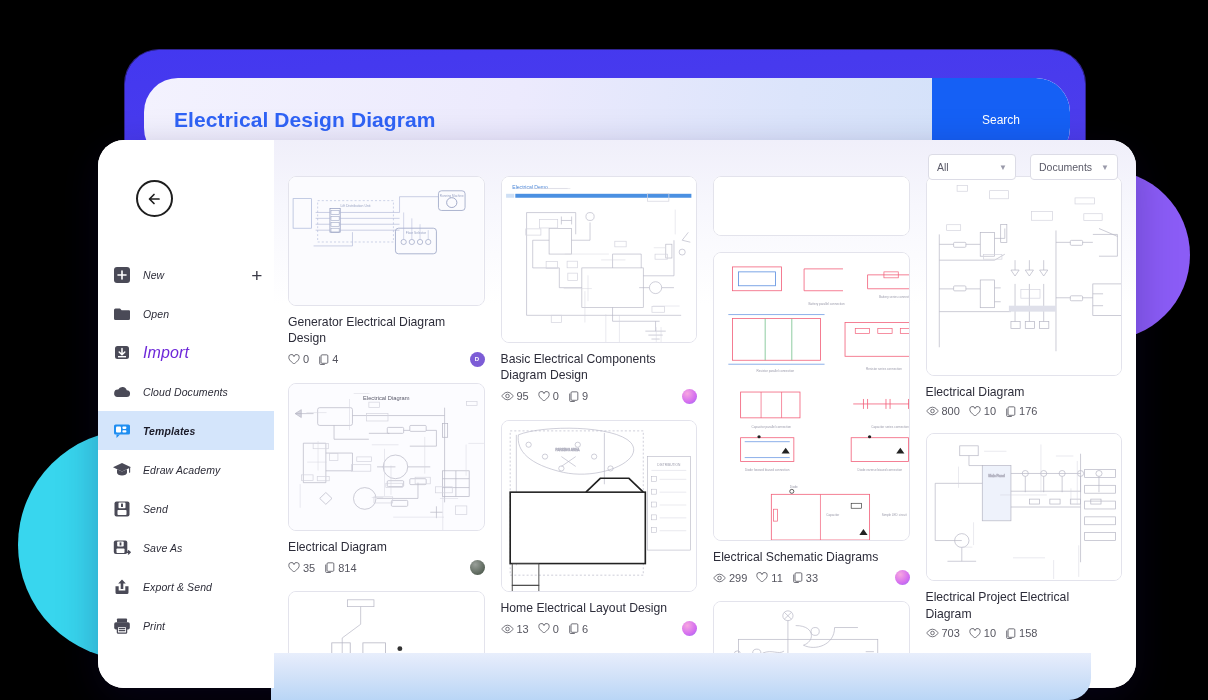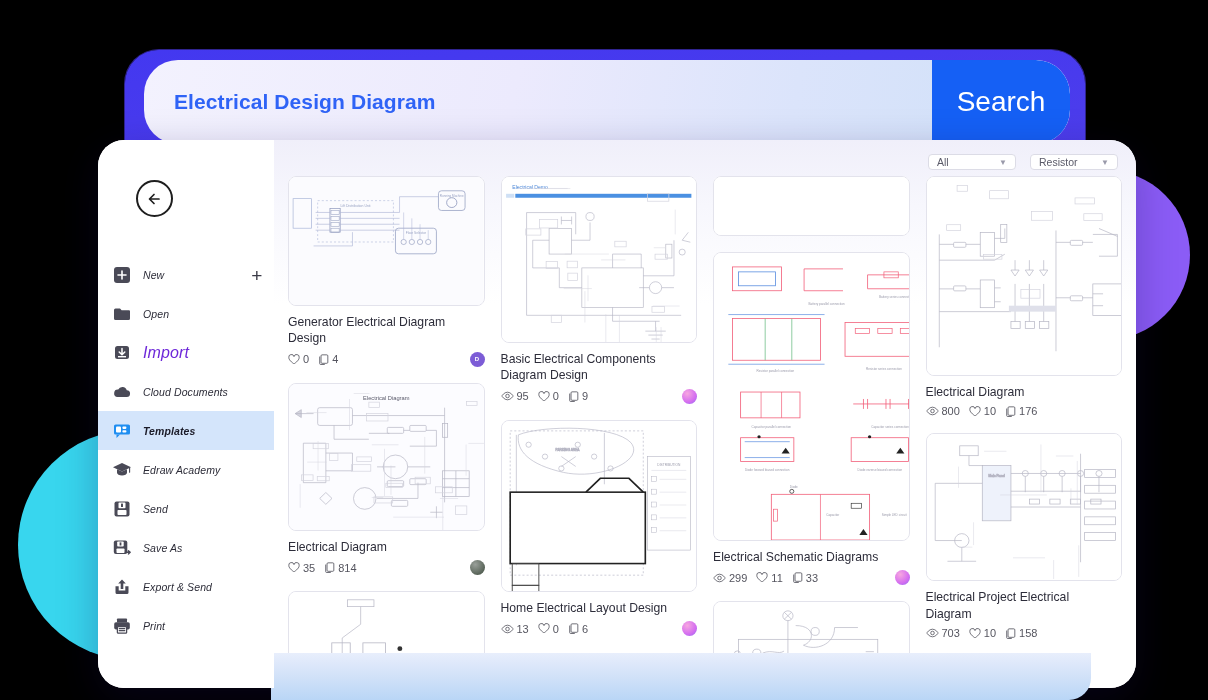--- a/index.html
+++ b/index.html
@@ -32,39 +32,39 @@
   }
   .violet-panel-2 {
     position: absolute;
     left: 125px; top: 50px; width: 960px; height: 630px;
     border-radius: 34px;
     background: linear-gradient(180deg, rgba(67,56,240,1) 0%, rgba(79,63,232,1) 30%, rgba(110,90,240,.96) 75%, rgba(130,110,245,.95) 100%);
   }
 
   
   .search-wrap {
-    position: absolute; left: 144px; top: 60px;
+    position: absolute; left: 144px; top: 78px;
     width: 926px; height: 84px;
     border-radius: 34px; overflow: hidden;
     background: linear-gradient(100deg, #f3f2fe 0%, #eceafd 40%, #dbe4fb 70%, #cfe0f8 100%);
     display: flex; align-items: stretch; justify-content: flex-end;
   }
   .search-input {
     flex: 1; border: 0; background: transparent; outline: none;
     padding: 0 30px;
     font-family: "Liberation Sans", sans-serif;
     font-size: 21px; font-weight: bold; letter-spacing: .1px;
     color: #2f63f6;
   }
   .search-input::placeholder { color: #8ca4e8; }
   .search-btn {
     width: 138px; border: 0; cursor: pointer;
     background: #1560f5;
     color: #fff; font-family: "Liberation Sans", sans-serif;
-    font-size: 28px; font-weight: 500;
+    font-size: 12px; font-weight: 500;
     border-radius: 0 34px 34px 0;
   }
 
   
   .app-window {
     position: absolute;
     left: 98px; top: 140px; width: 1038px; height: 548px;
     background: #fff;
     border-radius: 26px;
     overflow: hidden;
@@ -106,21 +106,21 @@
   
   .content {
     flex: 1; position: relative; overflow: hidden;
     background: linear-gradient(180deg, #f0effa 0%, #f7f7fd 12%, #ffffff 30%, #ffffff 100%);
   }
   .filters {
     position: absolute; right: 18px; top: 14px;
     display: flex; gap: 14px; z-index: 3;
   }
   .select {
-    width: 88px; height: 16px; border: 1px solid #dcdce6; border-radius: 4px;
+    width: 88px; height: 26px; border: 1px solid #dcdce6; border-radius: 4px;
     background: #fff; display: flex; align-items: center; justify-content: space-between;
     padding: 0 8px; font-size: 10.5px; color: #5a5a68; cursor: pointer;
   }
   .select .chev { font-size: 8px; color: #9a9aaa; }
 
   .grid {
     position: absolute; left: 0; top: 36px; right: 0; bottom: 0;
     padding: 0 14px; column-count: 4; column-gap: 16px;
   }
   .card {
@@ -270,21 +270,21 @@
           </div>
       </nav>
 
       <section class="content">
         <div class="filters">
             <div class="select">
               <span>All</span>
                  <span class="chev">▼</span>
             </div>
             <div class="select">
-              <span>Resistor</span>
+              <span>Documents</span>
                  <span class="chev">▼</span>
             </div>
           </div>
         <div class="grid" style="column-count: 4;">
             <div class="card">
               <div class="thumb" style="height: 130px;">
                 <svg viewBox="0 0 190 130" preserveAspectRatio="none">
                   <rect width="190" height="130" fill="#fbfbfe"></rect>
         <rect x="4" y="22" width="18" height="30" fill="none" stroke="#aab6d8" stroke-width=".7"></rect>
         <rect x="28" y="24" width="74" height="42" fill="none" stroke="#b9c2de" stroke-width=".7" stroke-dasharray="2 2"></rect>

